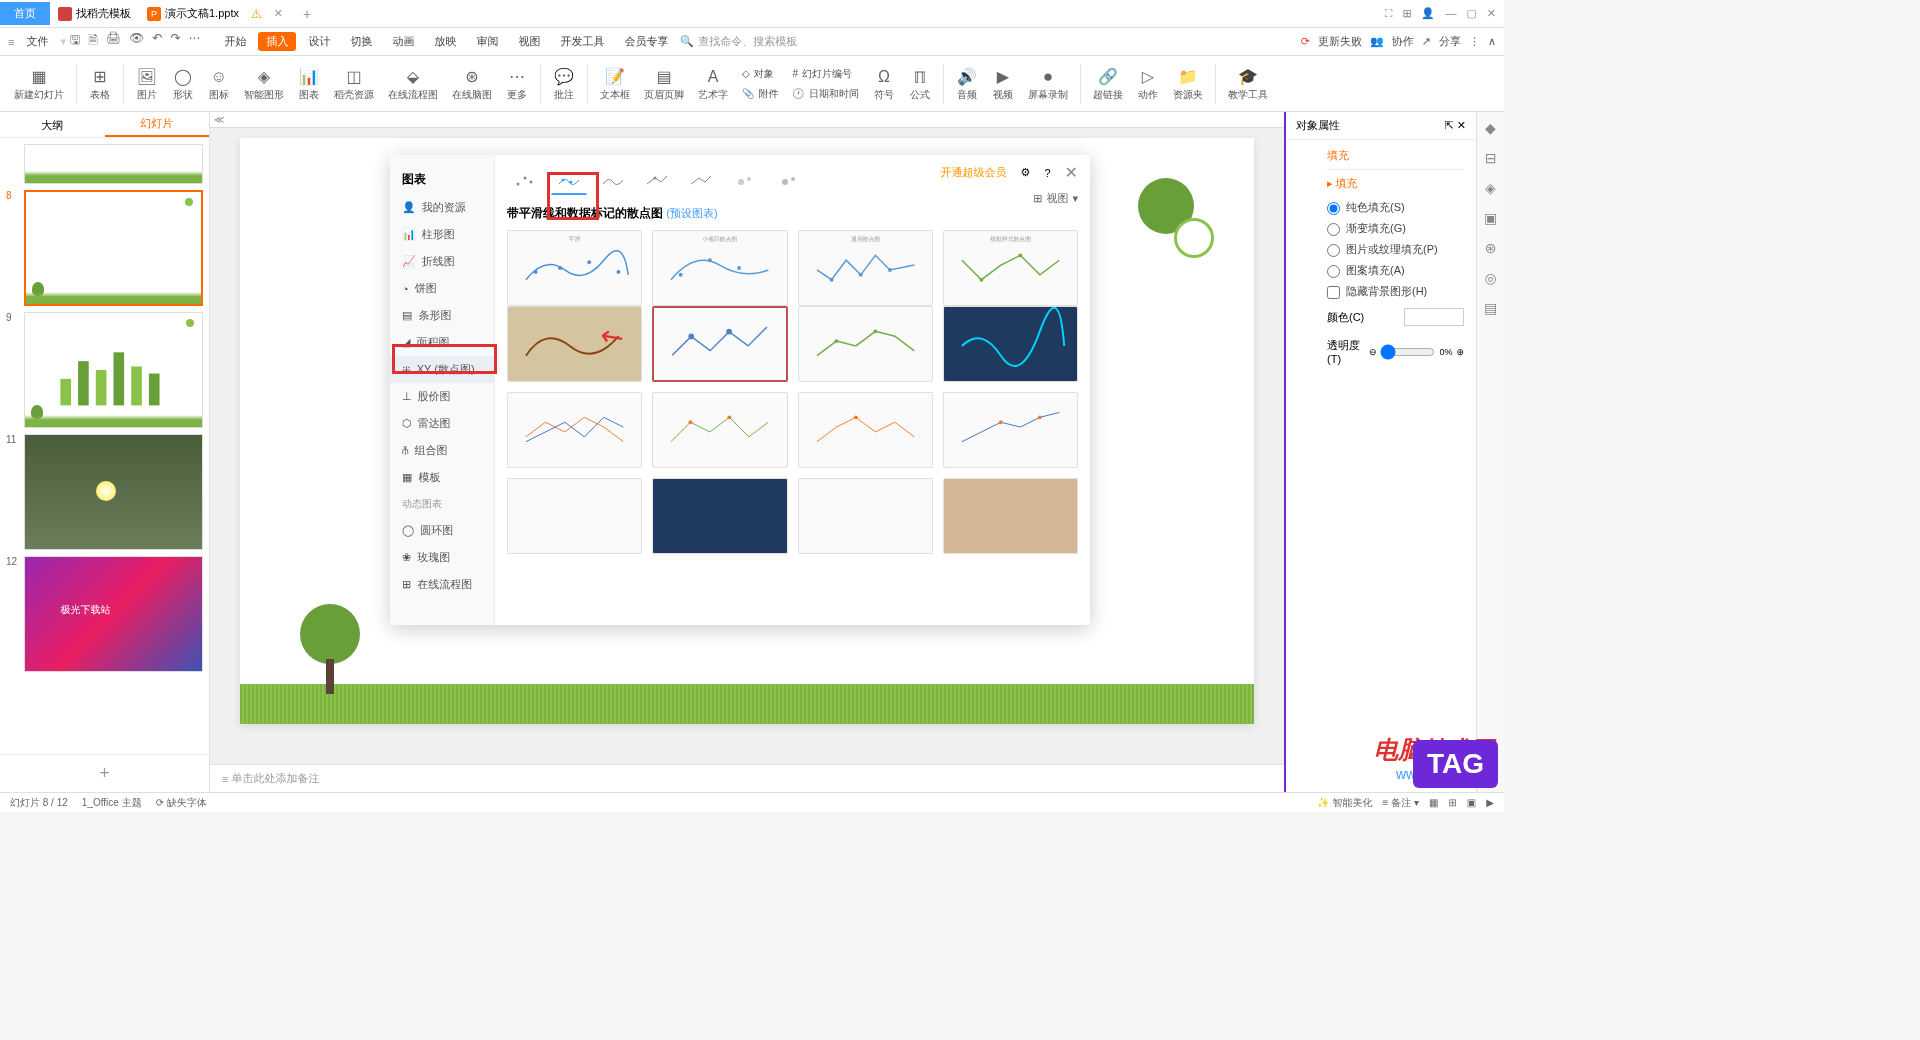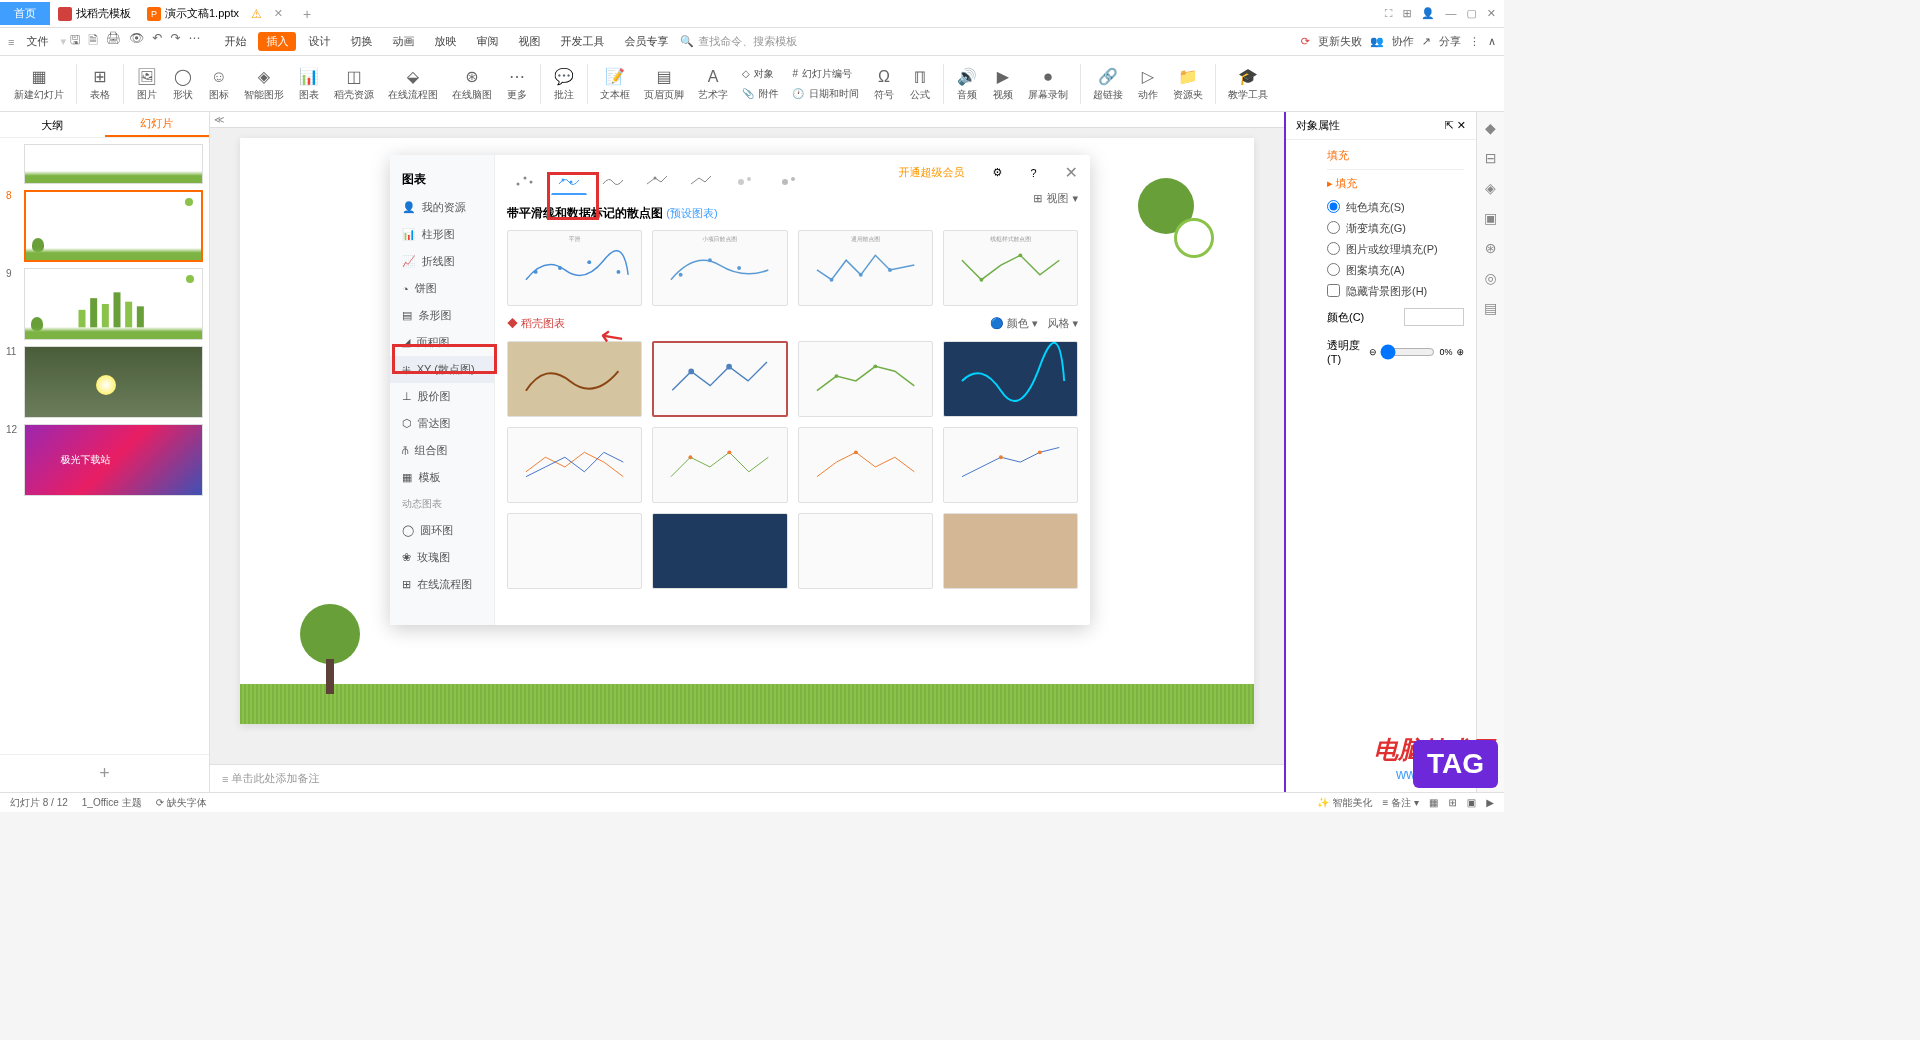--- a/index.html
+++ b/index.html
@@ -35,54 +35,54 @@
 
 .main { display: flex; height: calc(100% - 28px - 28px - 56px - 20px); }
 .thumb-panel { width: 210px; background: #fff; border-right: 1px solid #e0e0e0; display: flex; flex-direction: column; }
 .thumb-tabs { display: flex; font-size: 11px; border-bottom: 1px solid #eee; align-items: flex-end; }
 .thumb-tabs div { flex: 1; text-align: center; padding: 4px 0; cursor: pointer; }
 .thumb-tabs .active { border-bottom: 2px solid #ff6a00; color: #ff6a00; }
 .thumb-list { flex: 1; overflow: auto; padding: 6px; }
 .thumb-item { display: flex; gap: 4px; margin-bottom: 6px; }
 .thumb-num { font-size: 10px; color: #666; width: 14px; }
 .thumb-num.sel { color: #ff6a00; }
-.thumb-img { flex: 1; height: 72px; border: 1px solid #ddd; background: #fff; position: relative; }
+.thumb-img { flex: 1; height: 116px; border: 1px solid #ddd; background: #fff; position: relative; }
 .thumb-img.selected { border: 2px solid #ff6a00; }
 .thumb-add { text-align: center; color: #999; font-size: 18px; padding: 8px; cursor: pointer; border-top: 1px solid #eee; }
 
 .canvas-area { flex: 1; background: #f0f0f0; position: relative; display: flex; flex-direction: column; }
 .ruler-h { height: 16px; background: #fff; border-bottom: 1px solid #ddd; }
 .collapse-btn { position: absolute; left: 4px; top: 2px; font-size: 10px; color: #888; }
 .canvas-wrap { flex: 1; position: relative; overflow: hidden; }
 .slide-canvas { position: absolute; left: 30px; top: 10px; right: 30px; bottom: 40px; background: #fff; box-shadow: 0 2px 8px rgba(0,0,0,0.1); }
 
 .notes-bar { height: 28px; background: #fff; border-top: 1px solid #e0e0e0; display: flex; align-items: center; padding: 0 12px; font-size: 11px; color: #999; }
 
 
 .prop-panel { width: 192px; background: #fff; border-left: 2px solid #6d28d9; font-size: 11px; }
 .prop-header { padding: 6px 10px; border-bottom: 1px solid #eee; display: flex; justify-content: space-between; align-items: center; }
 .prop-section { padding: 8px 12px; margin-left: 29px; }
 .prop-sec-title { color: #ff6a00; font-size: 11px; margin-bottom: 6px; }
-.prop-row { display: flex; align-items: flex-start; padding: 3px 0; font-size: 11px; color: #444; }
+.prop-row { display: flex; align-items: flex-end; padding: 3px 0; font-size: 11px; color: #444; }
 .prop-row input[type=radio], .prop-row input[type=checkbox] { margin-right: 6px; }
 .prop-label-row { display: flex; justify-content: space-between; padding: 6px 0; align-items: center; }
 .color-box { width: 60px; height: 18px; border: 1px solid #ccc; }
 .slider { width: 55px; }
 
 .side-tools { width: 28px; background: #f8f8f8; border-left: 1px solid #e0e0e0; display: flex; flex-direction: column; align-items: center; padding-top: 8px; gap: 14px; color: #888; font-size: 14px; }
 
 
 .chart-dialog { position: absolute; left: 390px; top: 155px; width: 700px; height: 470px; background: #fff; box-shadow: 0 4px 20px rgba(0,0,0,0.2); border-radius: 2px; display: flex; }
 .chart-sidebar { width: 105px; background: #f8f9fb; border-right: 1px solid #eee; padding: 10px 0; font-size: 11px; }
 .chart-sb-title { padding: 6px 12px; font-weight: bold; font-size: 12px; }
 .chart-sb-item { padding: 6px 12px; color: #555; cursor: pointer; display: flex; align-items: center; gap: 6px; }
 .chart-sb-item.selected { background: #ebeef5; }
 .chart-sb-section { padding: 6px 12px; color: #999; font-size: 10px; }
 .chart-main { flex: 1; padding: 12px; position: relative; }
-.chart-header { display: flex; justify-content: flex-end; align-items: center; gap: 28px; position: absolute; right: 12px; top: 8px; font-size: 11px; }
+.chart-header { display: flex; justify-content: flex-end; align-items: center; gap: 14px; position: absolute; right: 12px; top: 8px; font-size: 11px; }
 .chart-header .vip { color: #ff9800; }
 .chart-header .close { font-size: 16px; color: #888; cursor: pointer; }
 .chart-types { display: flex; gap: 8px; margin-bottom: 10px; }
 .chart-type-btn { width: 36px; height: 28px; border: 1px solid transparent; display: flex; align-items: center; justify-content: center; cursor: pointer; }
 .chart-type-btn.selected { border-bottom: 2px solid #409eff; }
 .chart-section-title { font-size: 12px; font-weight: bold; margin: 8px 0; }
 .chart-section-title .sub { color: #409eff; font-weight: normal; font-size: 11px; }
 .chart-grid { display: grid; grid-template-columns: repeat(4, 1fr); gap: 10px; }
 .chart-preview { height: 76px; border: 1px solid #e0e0e0; background: #fafafa; border-radius: 2px; display: flex; align-items: center; justify-content: center; font-size: 8px; color: #999; position: relative; overflow: hidden; }
 .chart-toolbar { display: flex; align-items: center; justify-content: space-between; margin: 10px 0; font-size: 11px; }
@@ -578,27 +578,20 @@
       <div class="chart-preview">
           <svg width="100%" height="100%" viewBox="0 0 130 76">
             <text x="65" y="10" font-size="6" fill="#999" text-anchor="middle">线框样式散点图</text>
             <path d="M15,30 L35,50 L55,35 L75,25 L95,45 L115,30" stroke="#70ad47" fill="none" stroke-width="1.5"></path>
             <circle cx="35" cy="50" r="2" fill="#70ad47"></circle>
             <circle cx="75" cy="25" r="2" fill="#70ad47"></circle>
           </svg>
         </div>
     </div>
 
-    <div class="chart-toolbar">
-      <span style="color:#d0413e">◆ <span>稻壳图表</span></span>
-      <div class="chart-toolbar-right">
-        <span>🔵 <span>颜色</span> ▾</span>
-        <span><span>风格</span> ▾</span>
-      </div>
-    </div>
 
     <div class="chart-grid">
       <div class="chart-preview" style="background:#d4c5a0">
           <svg width="100%" height="100%" viewBox="0 0 130 76">
             <path d="M15,50 Q35,20 60,40 T110,30" stroke="#8b4513" fill="none" stroke-width="2"></path>
           </svg>
         </div>
       <div class="chart-preview" style="border:2px solid #c0504d">
           <svg width="100%" height="100%" viewBox="0 0 130 76">
             <path d="M15,50 L35,30 L55,45 L75,25 L95,40 L115,20" stroke="#4f81bd" fill="none" stroke-width="1.5"></path>

